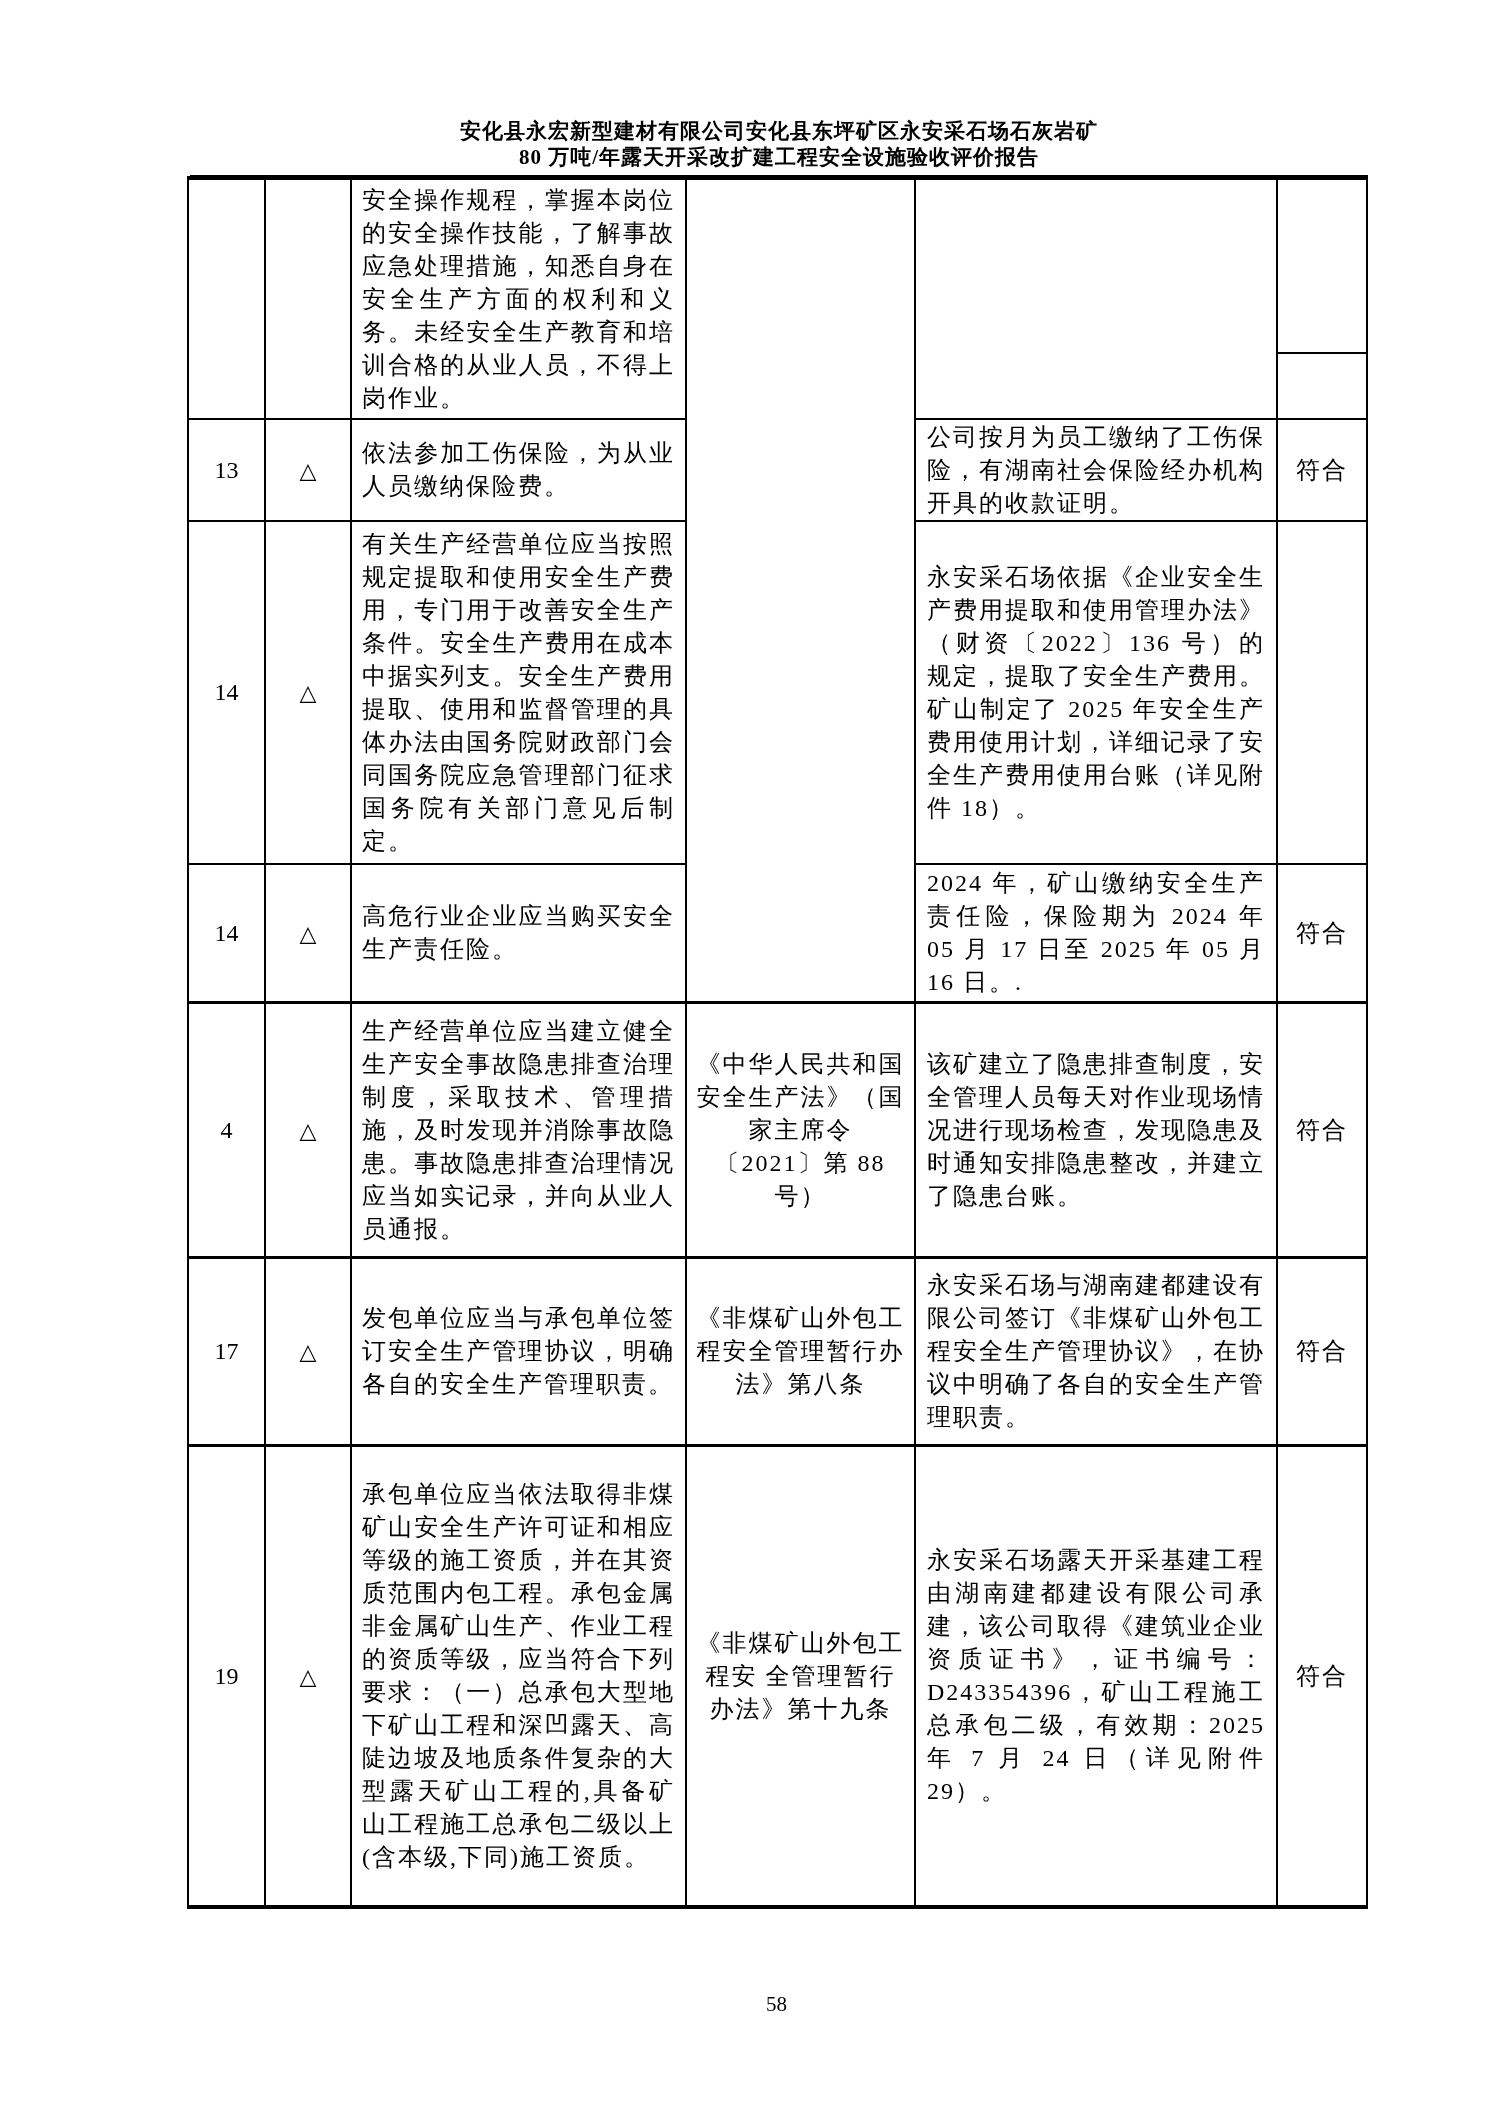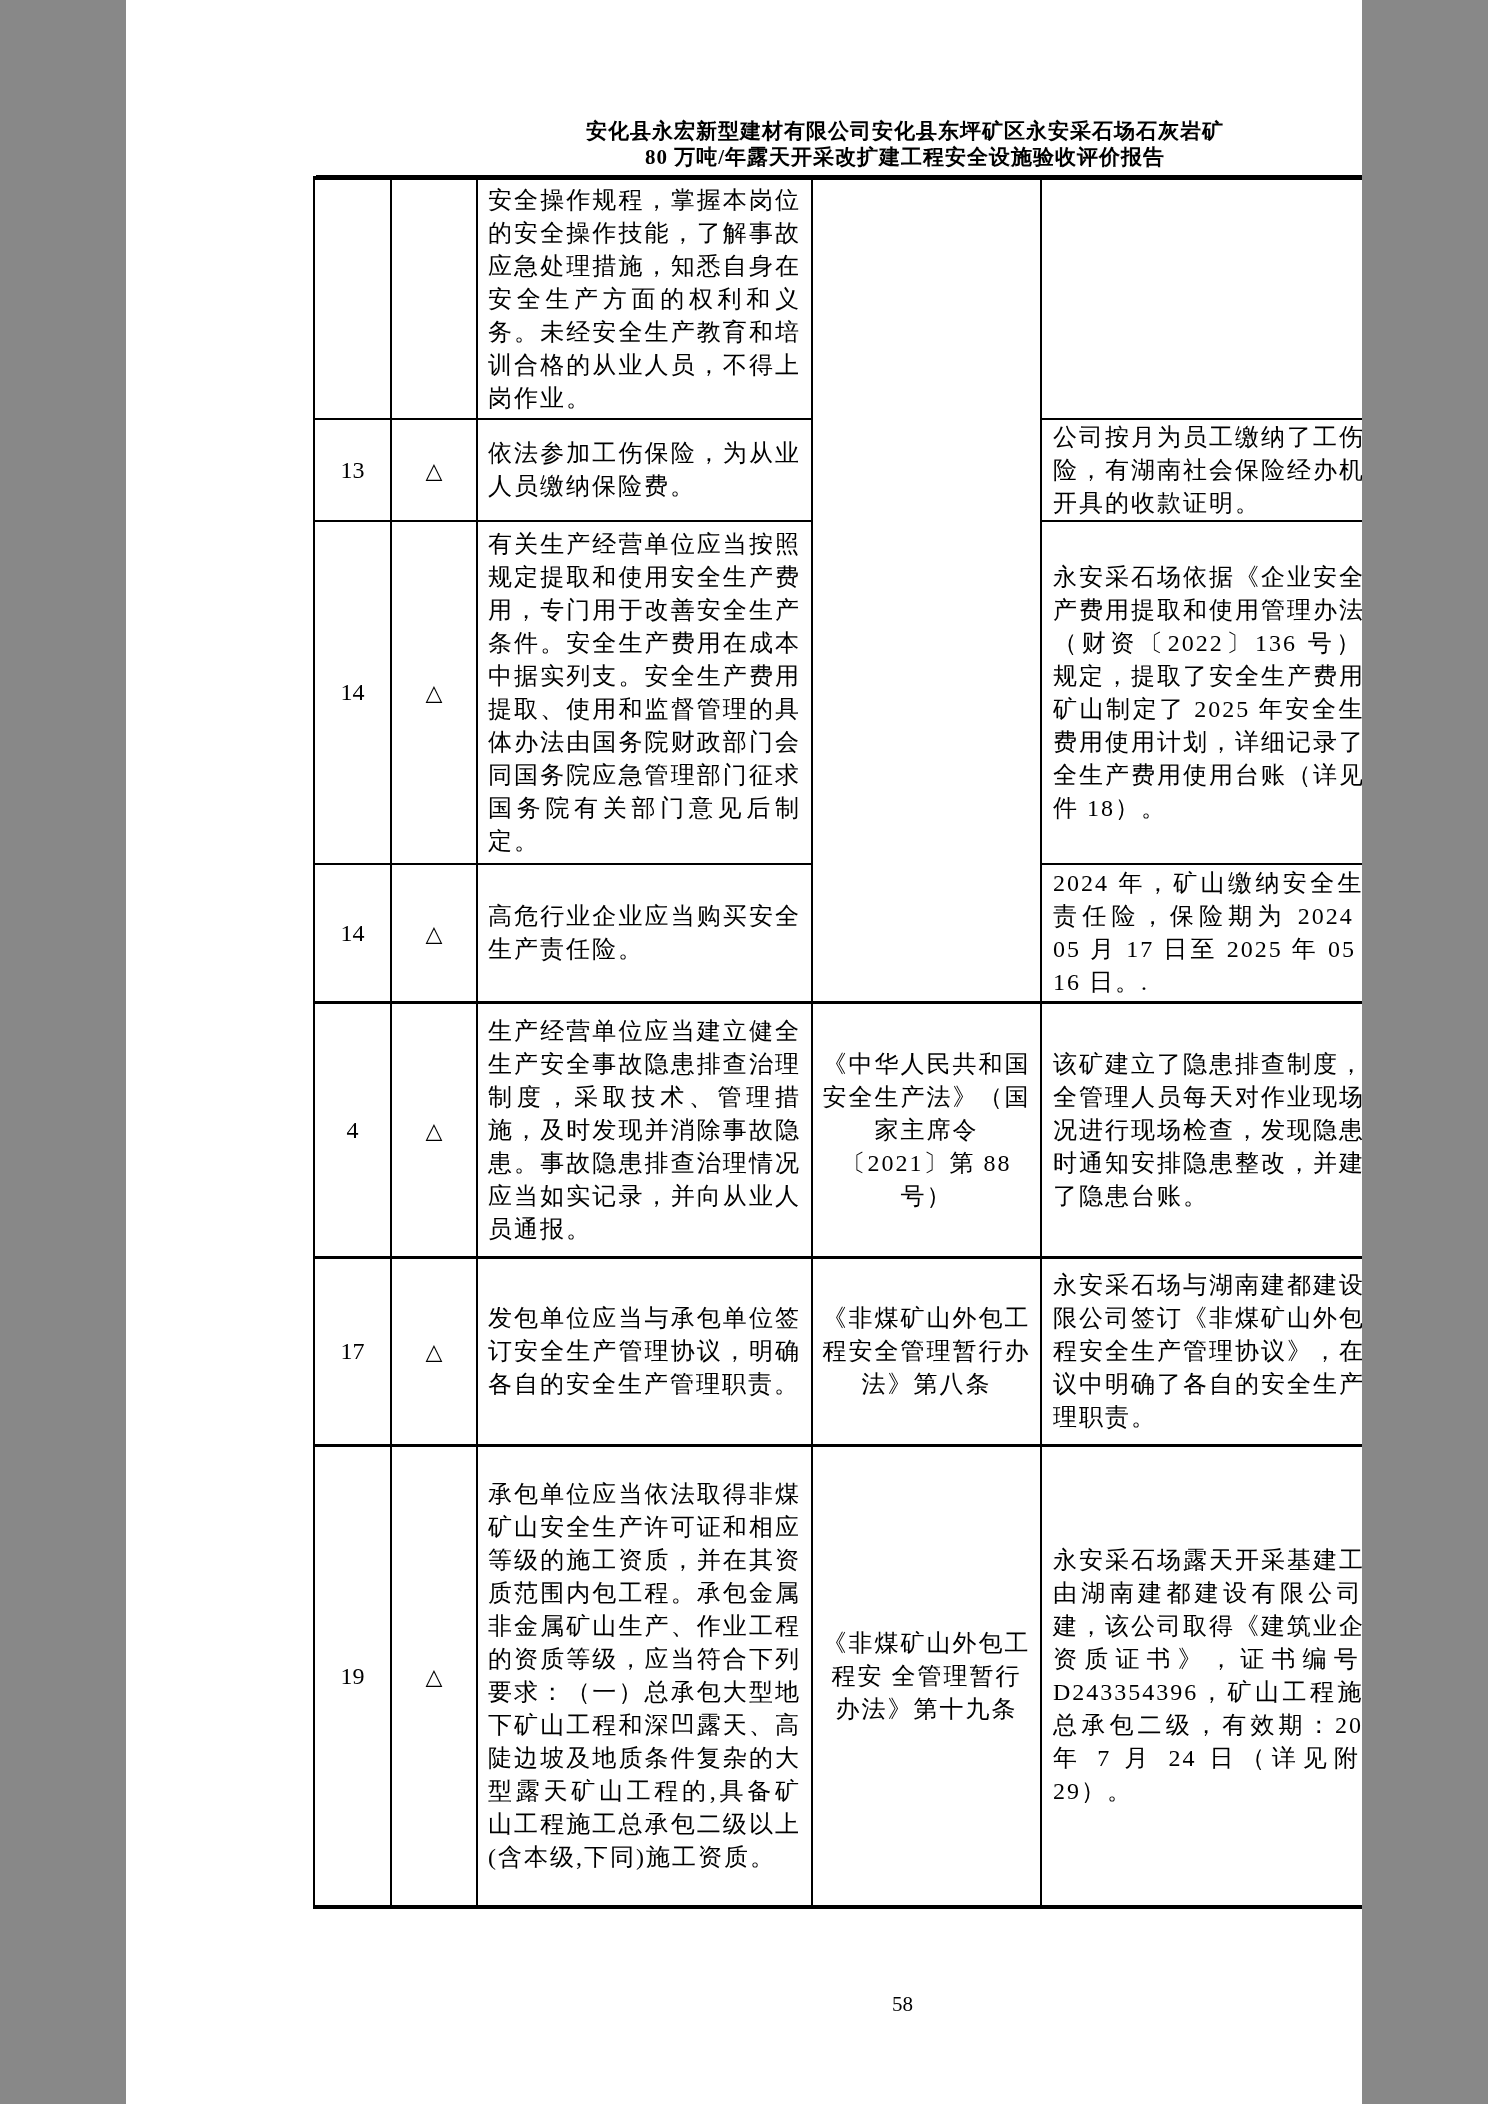--- a/index.html
+++ b/index.html
@@ -1,17 +1,17 @@
 <!DOCTYPE html>
 <html><head>
 <meta charset="utf-8">
 <style>
   html,body{margin:0;padding:0;background:#888;}
   .page{
-    position:relative;width:1236px;height:2104px;background:#ffffff;
+    position:relative;width:1488px;height:2104px;background:#ffffff;
     font-family:"Liberation Serif","DejaVu Serif",serif;color:#000;
     margin:0 auto;overflow:hidden;
   }
   .doc-header{
     position:absolute;left:190px;top:118px;width:1178px;
     text-align:center;border-bottom:2px solid #000;padding-bottom:5px;
   }
   .doc-header .hline{
     font-size:21px;line-height:26px;font-weight:bold;letter-spacing:1px;
     white-space:nowrap;

